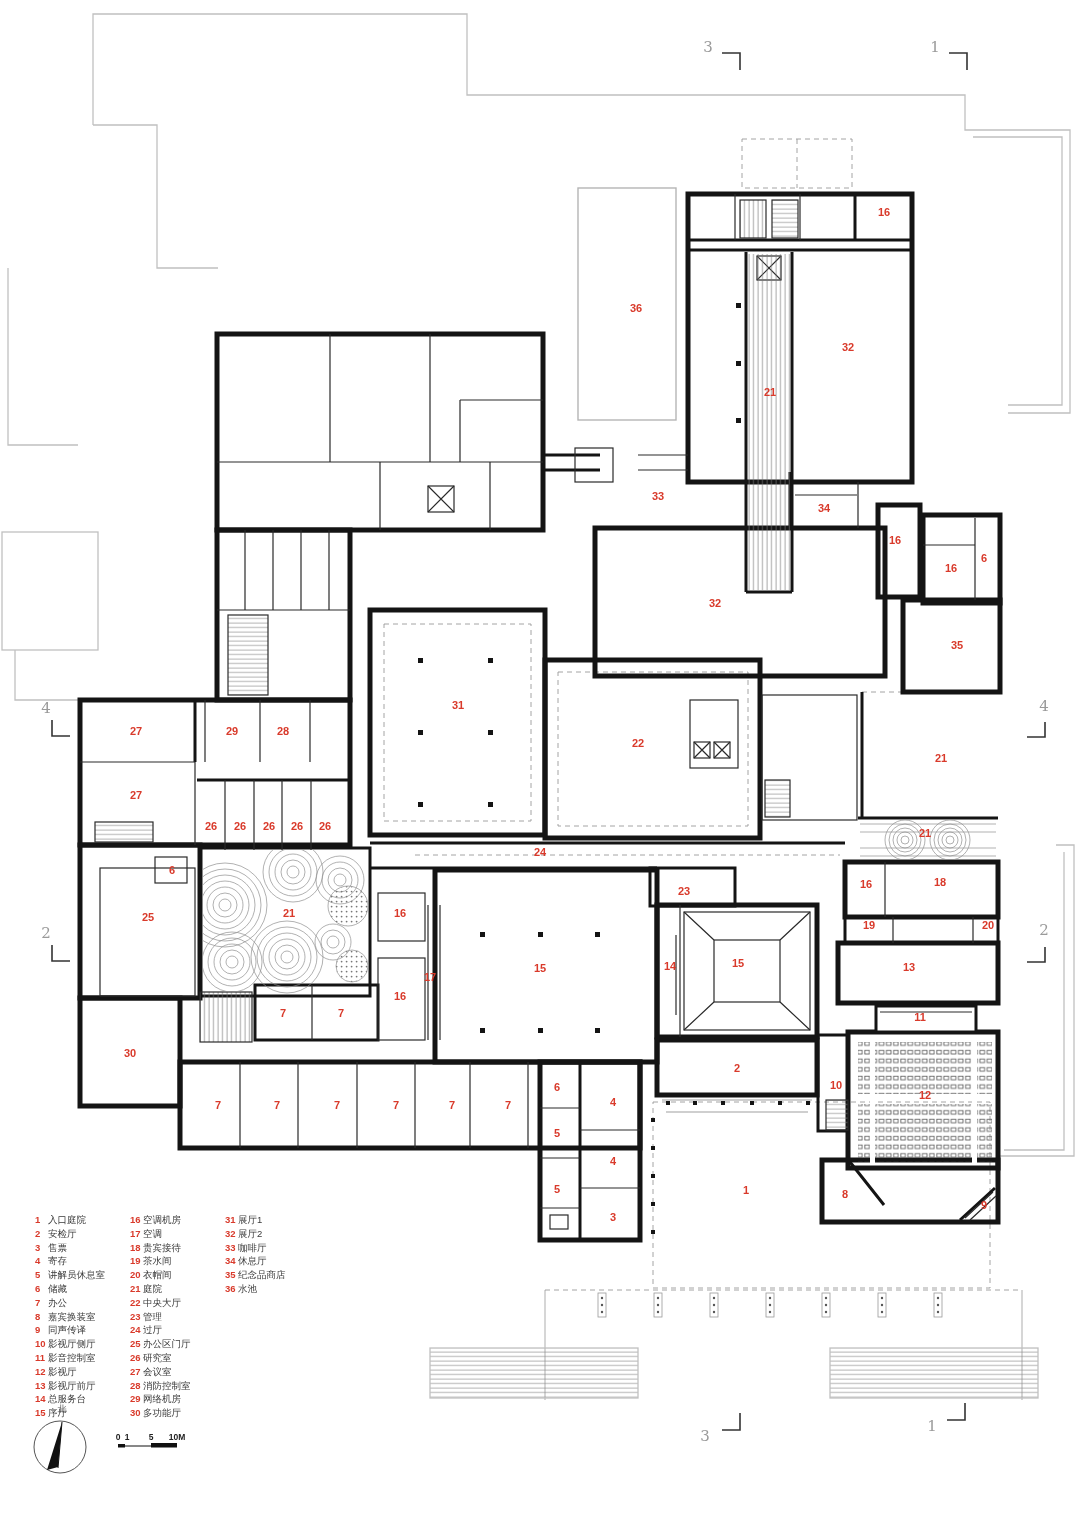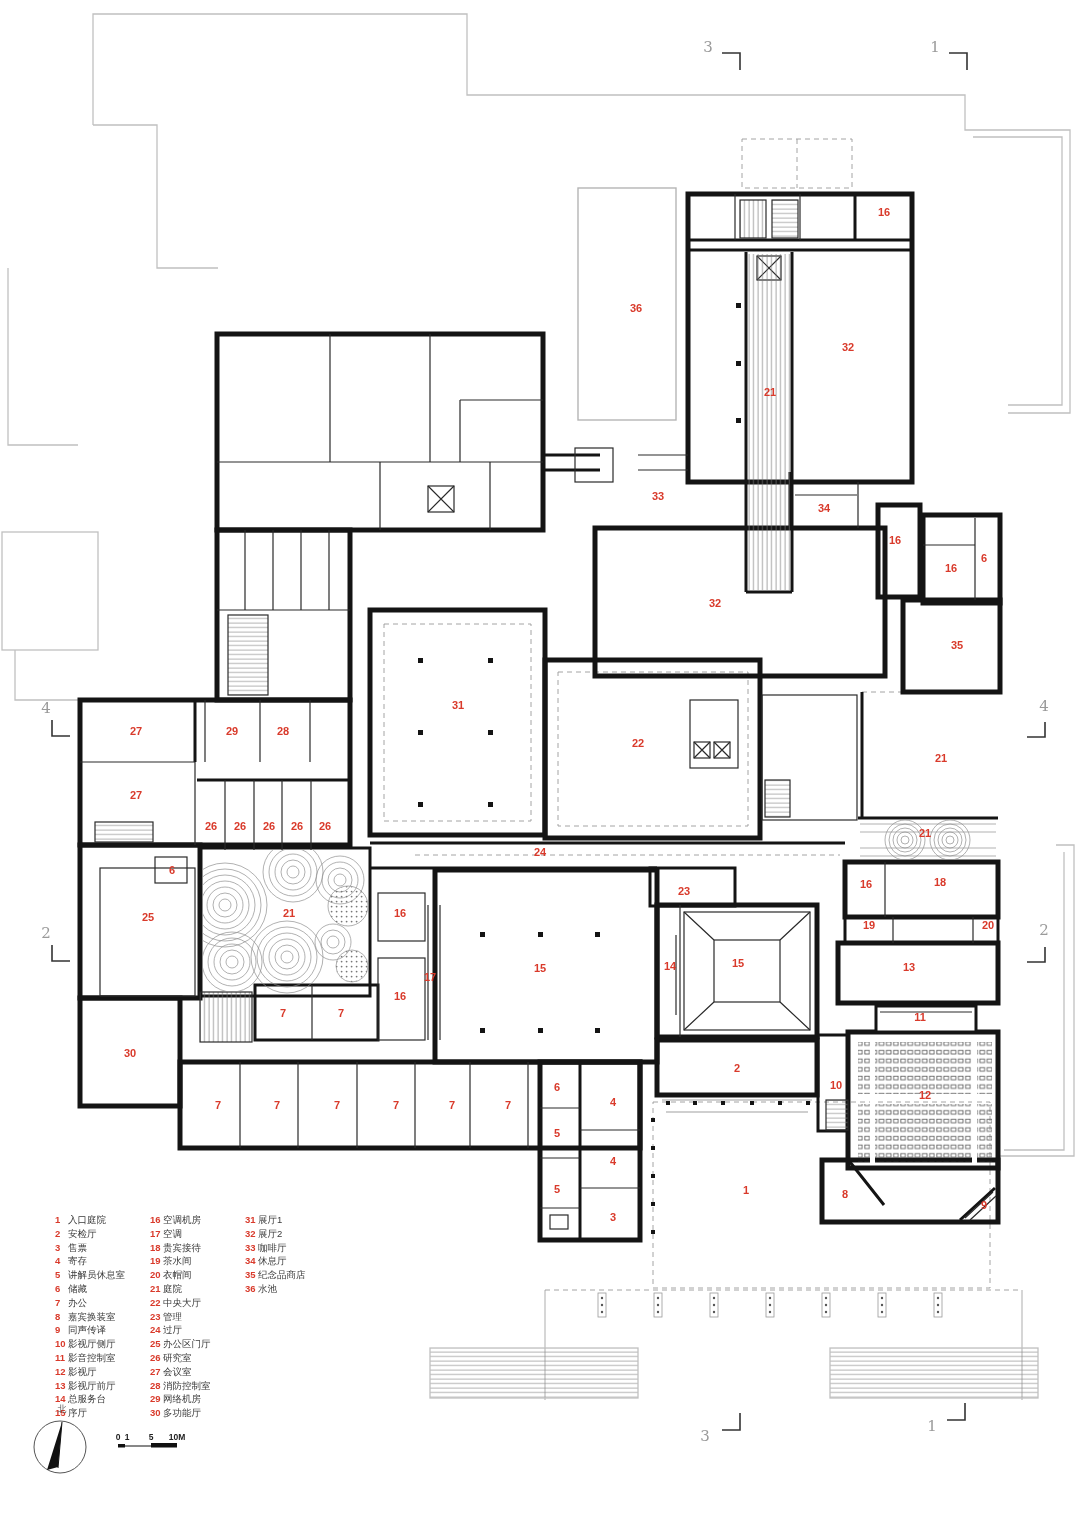--- a/index.html
+++ b/index.html
@@ -8,21 +8,21 @@
   svg{position:absolute;left:0;top:0;}
   
   .rl{position:absolute;transform:translate(-50%,-50%);color:#d93a2b;font-size:11px;
       font-weight:bold;letter-spacing:0;white-space:nowrap;}
   
   .gm{position:absolute;transform:translate(-50%,-50%);color:#9a9a9a;font-size:15px;
       font-family:"DejaVu Serif",serif;}
   
   .legend{position:absolute;left:35px;top:1213px;font-size:9.5px;color:#2f2f2f;}
   .lg-col{display:inline-block;vertical-align:top;width:95px;}
-  .lg-row{line-height:13.8px;white-space:nowrap;margin-left:20px;}
+  .lg-row{line-height:13.8px;white-space:nowrap;}
   .lg-num{display:inline-block;min-width:13px;color:#d93a2b;font-weight:bold;}
   .lg-txt{color:#3a3a3a;}
   .north-label{position:absolute;transform:translate(-50%,-50%);font-size:9px;color:#555;}
   .sc{position:absolute;transform:translate(-50%,-100%);font-size:8.5px;color:#222;font-weight:bold;}
 </style>
 </head>
 <body>
 
 <div class="canvas">
 

